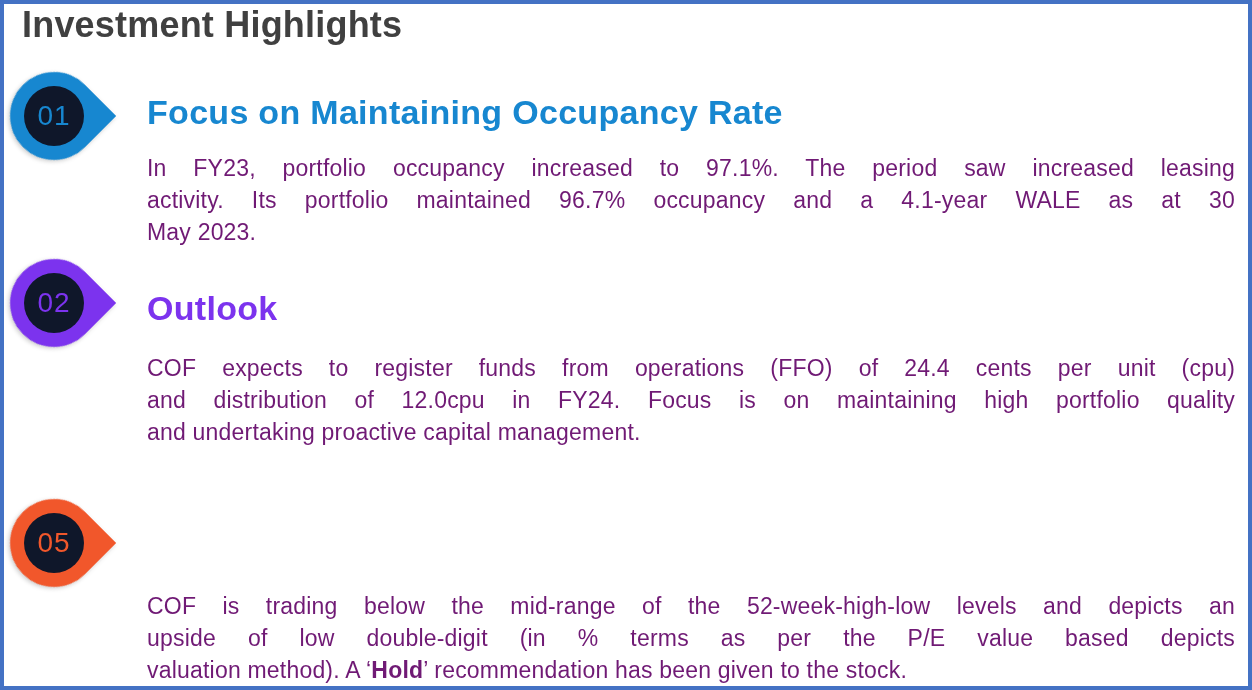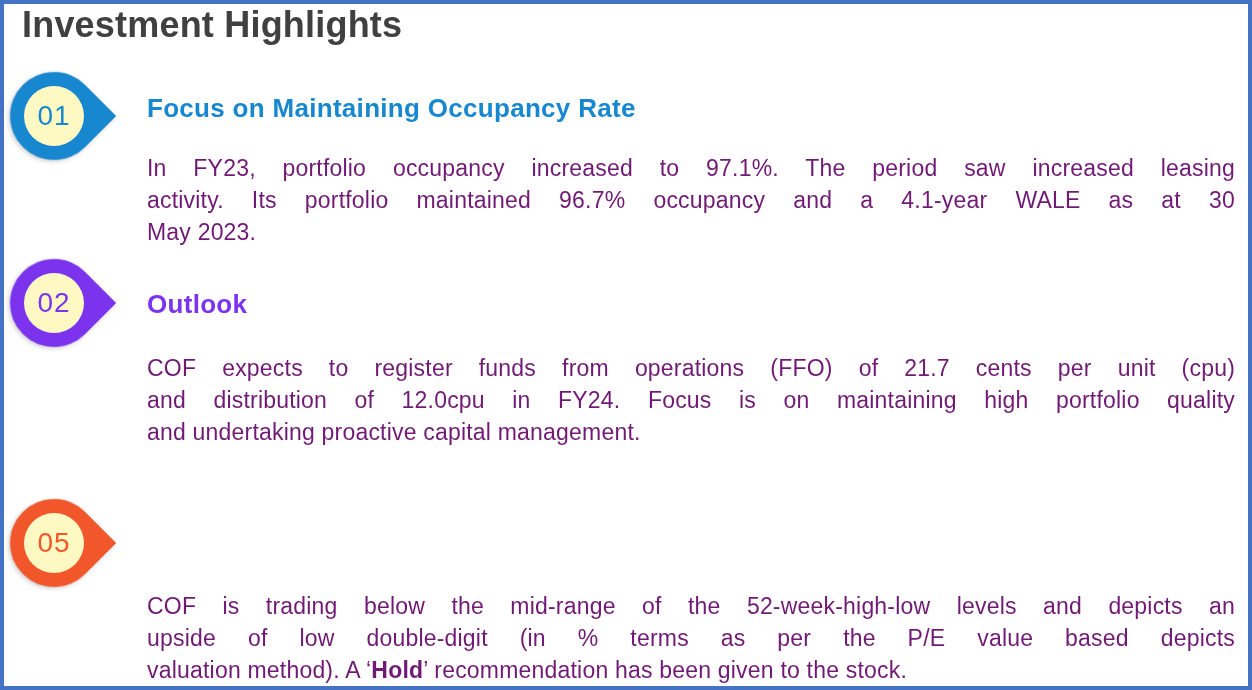--- a/index.html
+++ b/index.html
@@ -28,28 +28,28 @@
     position: absolute; left: 0; top: 0;
     width: 88px; height: 88px;
     background: var(--accent);
     border-radius: 50% 0 50% 50%;
     transform: rotate(45deg);
     filter: drop-shadow(0 2px 2px rgba(0,0,0,0.20));
   }
   .pin-num {
     position: absolute; left: 14px; top: 14px;
     width: 60px; height: 60px;
-    background: #fef9c3; border-radius: 50%;
+    background: #0f172a; border-radius: 50%;
     display: flex; align-items: center; justify-content: center;
     font-size: 28px; font-weight: 400; color: var(--accent);
     letter-spacing: 1px;
   }
   .heading {
     position: absolute; left: 143px;
-    font-size: 26px; font-weight: 700;
+    font-size: 34px; font-weight: 700;
     color: var(--accent); letter-spacing: 0.3px;
     white-space: nowrap;
   }
   .body {
     position: absolute; left: 143px; width: 1088px;
     font-size: 23px; line-height: 32px; color: #701a75;
     letter-spacing: 0.2px;
   }
   .jline { text-align: justify; text-align-last: justify; white-space: normal; }
   .nline { text-align: left; }
@@ -75,21 +75,21 @@
     </div>
   </section>
 
   <section class="sec" style="top: 255px; --accent: #7C33EE;">
     <div class="pin" style="top:0px">
       <div class="pin-shape"></div>
       <div class="pin-num">02</div>
     </div>
     <h2 class="heading" style="top:30px">Outlook</h2>
     <div class="body" style="top:93px">
-      <div class="jline">COF expects to register funds from operations (FFO) of 21.7 cents per unit (cpu)</div>
+      <div class="jline">COF expects to register funds from operations (FFO) of 24.4 cents per unit (cpu)</div>
       <div class="jline">and distribution of 12.0cpu in FY24. Focus is on maintaining high portfolio quality</div>
       <div class="nline">and undertaking proactive capital management.</div>
     </div>
   </section>
 
   <section class="sec" style="top: 493px; --accent: #F1572B;">
     <div class="pin" style="top:2px">
       <div class="pin-shape"></div>
       <div class="pin-num">05</div>
     </div>

